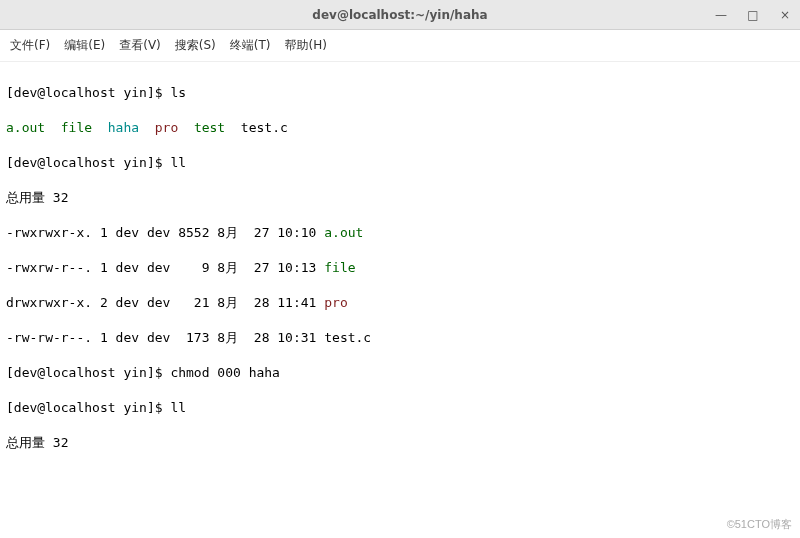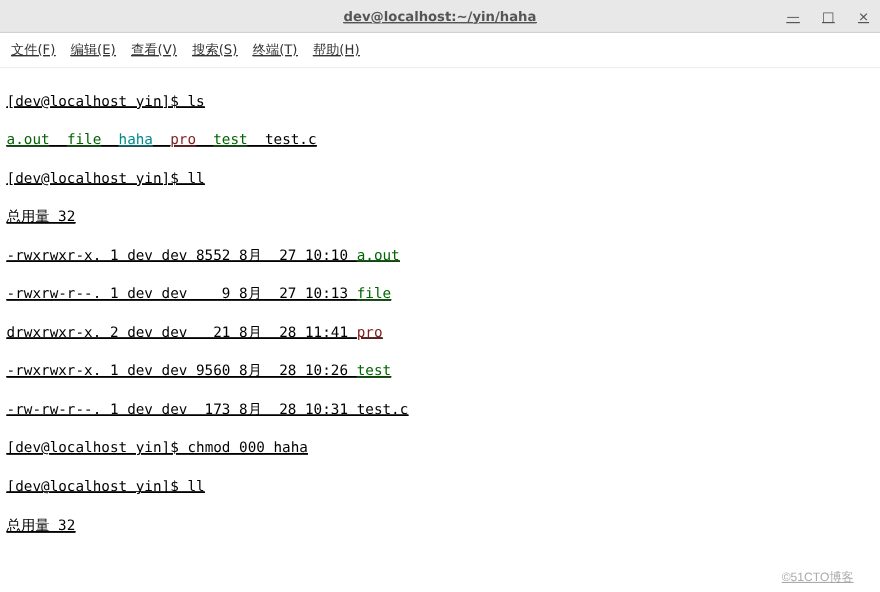--- a/index.html
+++ b/index.html
@@ -1,15 +1,15 @@
 <!DOCTYPE html>
 <html><head>
   <meta charset="utf-8">
   <style>
-    * { margin: 0; padding: 0; box-sizing: border-box; text-decoration: underline; }
+    * { margin: 0; padding: 0; box-sizing: border-box; }
     body {
       font-family: "DejaVu Sans Mono", "Liberation Mono", monospace;
       font-size: 13px;
       background: #fff;
       color: #000;
       width: 800px;
       height: 538px;
       overflow: hidden;
       position: relative;
     }
@@ -58,21 +58,21 @@
       padding: 4px 6px;
       line-height: 1.35;
       white-space: pre;
     }
     .line { display: block; }
     .green { color: #006400; }
     .cyan-dk { color: #008b8b; }
     .blue { color: #7f1d1d; }
     .watermark {
       position: absolute;
-      right: 24px;
+      right: 8px;
       bottom: 6px;
       font-family: sans-serif;
       font-size: 11px;
       color: rgba(100,100,100,0.55);
     }
   </style>
 </head>
 <body>
 
 <div class="titlebar">
@@ -94,21 +94,20 @@
 </div>
 
 <div class="terminal">
 <span class="line"><span>[dev@localhost yin]$ </span><span>ls</span></span>
 <span class="line"><span class="green">a.out</span><span>  </span><span class="green">file</span><span>  </span><span class="cyan-dk">haha</span><span>  </span><span class="blue">pro</span><span>  </span><span class="green">test</span><span>  </span><span>test.c</span></span>
 <span class="line"><span>[dev@localhost yin]$ </span><span>ll</span></span>
 <span class="line">总用量 32</span>
 <span class="line"><span>-rwxrwxr-x. 1 dev dev 8552 8月  27 10:10 </span><span class="green">a.out</span></span>
 <span class="line"><span>-rwxrw-r--. 1 dev dev    9 8月  27 10:13 </span><span class="green">file</span></span>
 <span class="line"><span>drwxrwxr-x. 2 dev dev   21 8月  28 11:41 </span><span class="blue">pro</span></span>
-<span class="line"><span>-rwxrwxr-x. 1 dev dev 9560 8月  28 10:26 </span><span class="green">test</span></span>
 <span class="line">-rw-rw-r--. 1 dev dev  173 8月  28 10:31 test.c</span>
 <span class="line"><span>[dev@localhost yin]$ </span><span>chmod 000 haha</span></span>
 <span class="line"><span>[dev@localhost yin]$ </span><span>ll</span></span>
 <span class="line">总用量 32</span>
 
 
 
 
 
 

